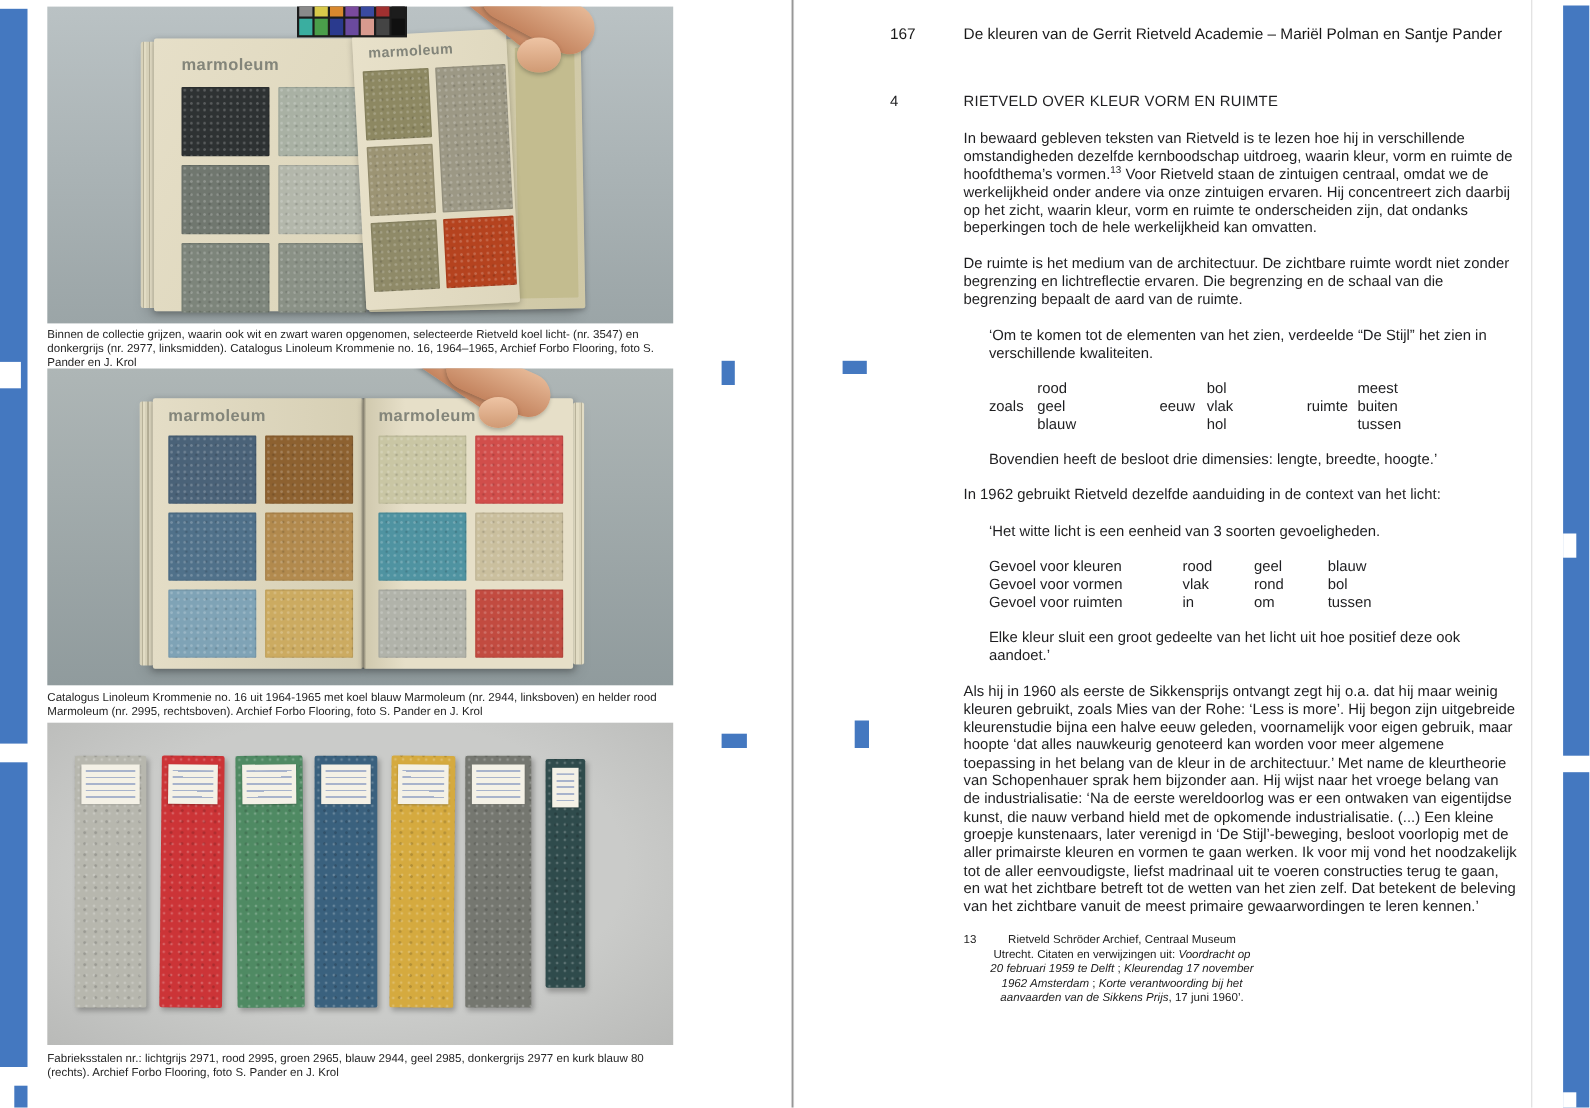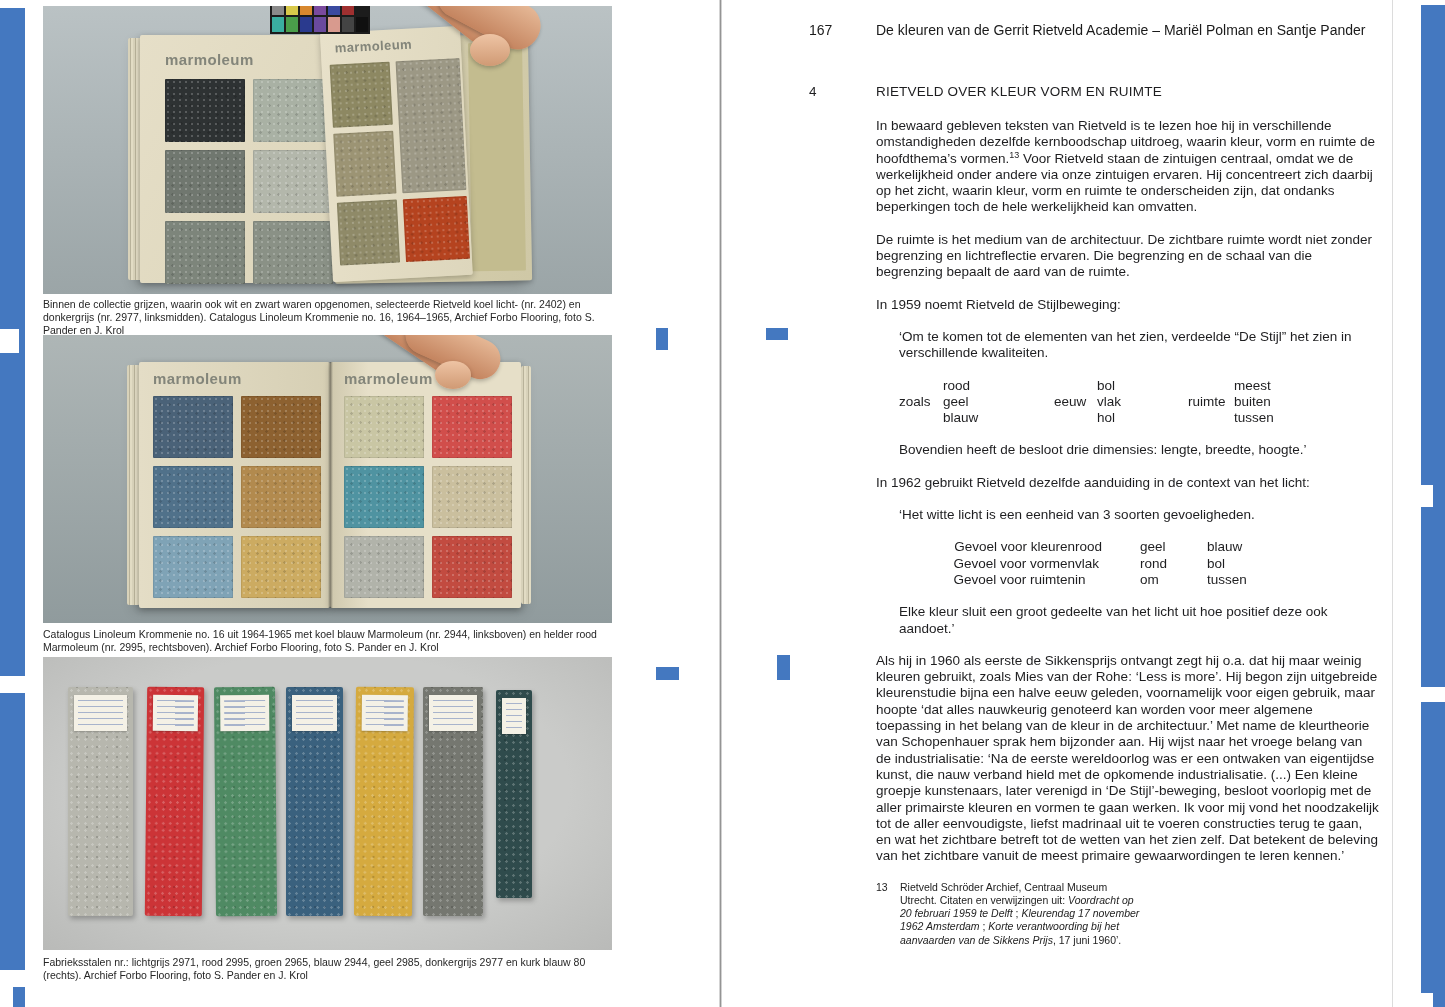--- a/index.html
+++ b/index.html
@@ -106,26 +106,26 @@
   sup { font-size:9px; vertical-align:super; line-height:0; }
 
   .rtable1 { display:flex; margin:0 0 16px 0; padding-left:23px; }
   .rtable1 .lab { display:block; padding-top:16.3px; }
   .rtable1 .stk span { display:block; }
   .t1-l1 { width:44px; } .t1-s1 { width:111px; } .t1-l2 { width:43px; }
   .t1-s2 { width:91px; }  .t1-l3 { width:46px; }
 
   .rtable2 { margin:0 0 16px 0; padding-left:23px; }
   .rtable2 .row { display:flex; }
-  .rtable2 .rlab { width:176px;text-align:right; }
+  .rtable2 .rlab { width:176px; }
   .rtable2 .c1 { width:65px; } .rtable2 .c2 { width:67px; }
 
   .footnote { display:flex; margin-top:8px; font-size:10.5px; line-height:13.2px; color:#222; }
   .footnote .fn-num { width:24px; }
-  .footnote .fn-text { width:240px; }
+  .footnote .fn-text { width:240px;text-align:center; }
 </style>
 </head>
 <body>
 
 <div class="bar" style="left: 0px; top: 8px; width: 25px; height: 668px; background: rgb(68, 120, 192);">
   <div class="notch" style="left:0; top:321px; width:19px; height:24px;"></div>
 </div>
 <div class="bar" style="left: 0px; top: 693px; width: 25px; height: 277px; background: rgb(68, 120, 192);"></div>
 <div class="bar" style="left: 13px; top: 987px; width: 12px; height: 20px; background: rgb(68, 120, 192);"></div>
 
@@ -195,21 +195,21 @@
         <span style="background: rgb(16, 16, 16);"></span>
       </div>
   </div>
 
   <div class="hand" id="h1" style="left:309px; top:0; width:180px; height:70px;">
     <div class="finger f2"></div>
     <div class="finger f1"></div>
     <div class="finger f3"></div>
   </div>
 </div>
-<div class="caption" id="cap1">Binnen de collectie grijzen, waarin ook wit en zwart waren opgenomen, selecteerde Rietveld koel licht- (nr. 2402) en donkergrijs (nr. 2977, linksmidden). Catalogus Linoleum Krommenie no. 16, 1964–1965, Archief Forbo Flooring, foto S. Pander en J. Krol</div>
+<div class="caption" id="cap1">Binnen de collectie grijzen, waarin ook wit en zwart waren opgenomen, selecteerde Rietveld koel licht- (nr. 3547) en donkergrijs (nr. 2977, linksmidden). Catalogus Linoleum Krommenie no. 16, 1964–1965, Archief Forbo Flooring, foto S. Pander en J. Krol</div>
 
 <div class="photo" id="photo2">
   <div class="book-shadow" id="book2-shadow"></div>
   <div class="stack" id="b2-stack"></div>
 
   <div class="page" id="b2-left">
     <div class="brand">marmoleum</div>
     <div class="swatch-grid g-left2">
         <span style="background: rgb(74, 98, 120);"></span>
         <span style="background: rgb(141, 97, 48);"></span>
@@ -270,21 +270,20 @@
 <div class="running" id="rt">De kleuren van de Gerrit Rietveld Academie – Mariël Polman en Santje Pander</div>
 
 <div class="sectionnum">4</div>
 <div class="sectiontitle">RIETVELD OVER KLEUR VORM EN RUIMTE</div>
 
 <div id="body-col">
   <p><span>In bewaard gebleven teksten van Rietveld is te lezen hoe hij in verschillende omstandigheden dezelfde kernboodschap uitdroeg, waarin kleur, vorm en ruimte de hoofdthema’s vormen.</span><sup>13</sup><span> Voor Rietveld staan de zintuigen centraal, omdat we de werkelijkheid onder andere via onze zintuigen ervaren. Hij concentreert zich daarbij op het zicht, waarin kleur, vorm en ruimte te onderscheiden zijn, dat ondanks beperkingen toch de hele werkelijkheid kan omvatten.</span></p>
 
   <p>De ruimte is het medium van de architectuur. De zichtbare ruimte wordt niet zonder begrenzing en lichtreflectie ervaren. Die begrenzing en de schaal van die begrenzing bepaalt de aard van de ruimte.</p>
 
-  <p>In 1959 noemt Rietveld de Stijlbeweging:</p>
 
   <p class="indent">‘Om te komen tot de elementen van het zien, verdeelde “De Stijl” het zien in verschillende kwaliteiten.</p>
 
   <div class="rtable1">
     <span class="lab t1-l1">zoals</span>
     <span class="stk t1-s1">
       <span>rood</span>
       <span>geel</span>
       <span>blauw</span>
     </span>

